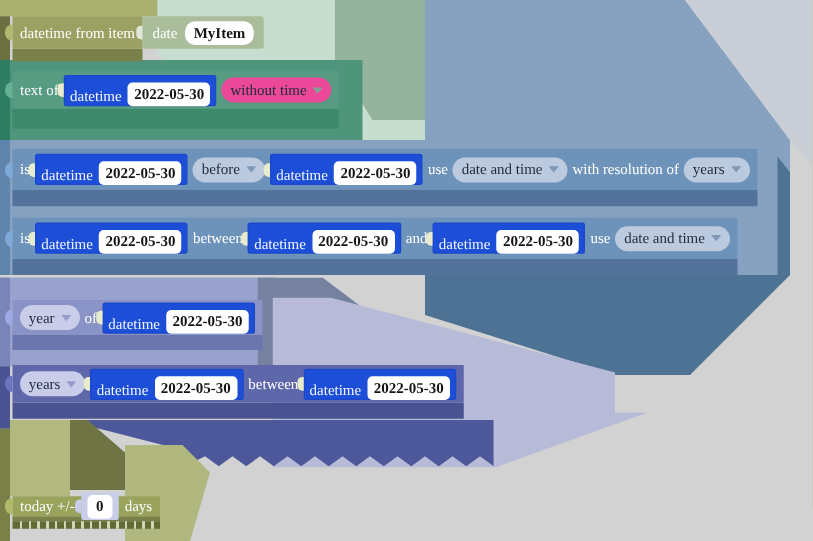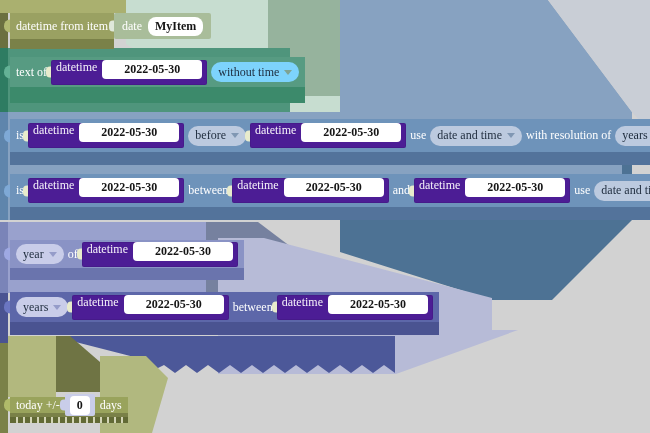--- a/index.html
+++ b/index.html
@@ -16,33 +16,33 @@
   .r1{background:#9aa162;height:26px}
   .sub1{background:#a9bd9a;height:26px;border-radius:2px;padding:0 8px;gap:6px}
   .r2{background:#579b82;height:30px}
   .r34{background:#6e93ba;height:33px}
   .r5{background:#8a93c5;height:28px}
   .r6{background:#5d67a9;height:30px}
   .r78{background:#99a35c}
   .r7{height:23px}
   .r8{height:16px;gap:5px}
   
-  .dtb{position:relative;display:inline-flex;align-items:flex-start;gap:5px;height:25px;
-       padding:0 5px;background:#4c1d95;border-radius:2px;box-shadow:inset 0 0 0 1px rgba(0,0,0,.07)}
+  .dtb{position:relative;display:inline-flex;align-items:flex-end;gap:5px;height:25px;
+       padding:0 5px;background:#1d4ed8;border-radius:2px;box-shadow:inset 0 0 0 1px rgba(0,0,0,.07)}
   .dtb-label{color:rgba(255,255,255,.95)}
   .tab{position:absolute;left:-5px;top:50%;transform:translateY(-50%);
        width:5px;height:11px;border-radius:4px 0 0 4px;background:#e8ebcc}
   .tab-light{background:#dfe8da}
   .tab-num{background:#c9cde9}
-  .field{background:#fff;border-radius:4px;padding:2px 22px;font-weight:bold;color:#151515;font-size:12px}
+  .field{background:#fff;border-radius:4px;padding:2px 5px;font-weight:bold;color:#151515;font-size:12px}
   .field-pill{border-radius:8px;padding:2px 7px}
   
   .dd{display:inline-flex;align-items:center;gap:5px;height:20px;padding:0 7px;
       border-radius:10px;color:#1d2b3c;font-size:12px}
-  .dd-green{background:#7dd3fc}
+  .dd-green{background:#ec4899}
   .dd-blue{background:#bccadf}
   .dd-lav{background:#c9cde9}
   .arr{width:0;height:0;border-left:4px solid transparent;border-right:4px solid transparent;border-top:5px solid #8097b3}
   .dd-green .arr{border-top-color:#7fa392}
   .dd-lav .arr{border-top-color:#959cc9}
   
   .numb{position:relative;display:inline-flex;align-items:center;height:22px;padding:0 5px;
         background:#c9cde9;border-radius:2px}
   .numb .field{min-width:12px;text-align:center;padding:2px 4px}
   .glyph-strip{height:6px;background:#626a35;

